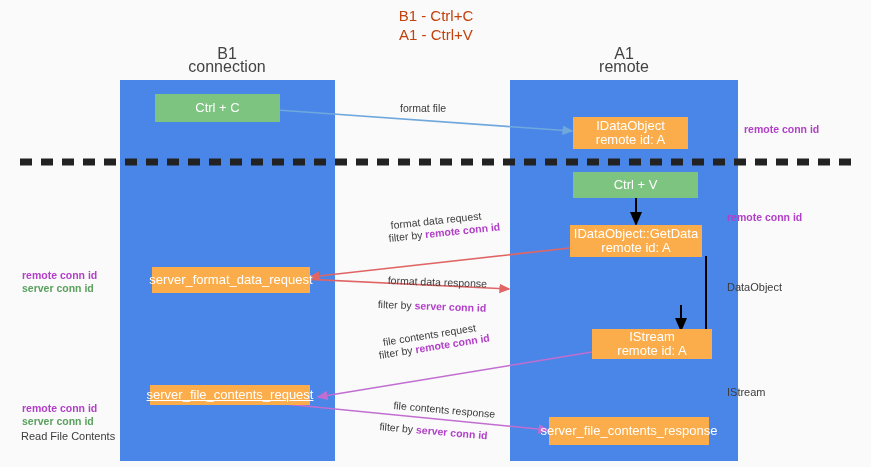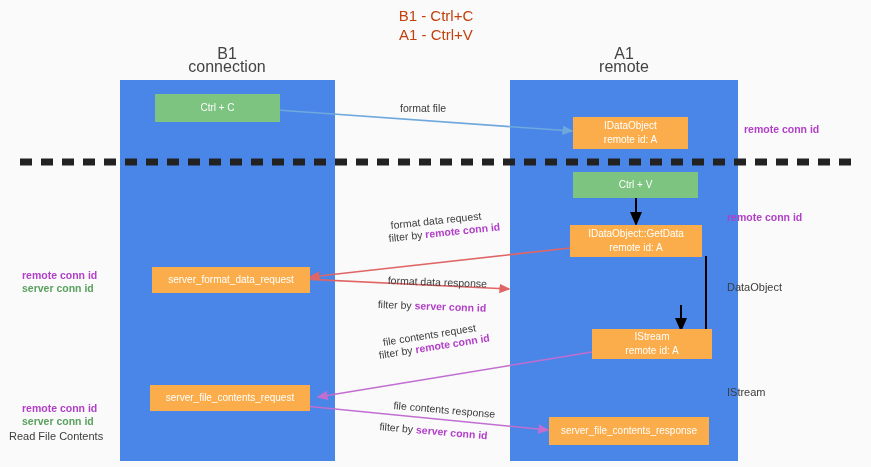--- a/index.html
+++ b/index.html
@@ -21,21 +21,21 @@
     font-size:15px;line-height:19px;white-space:pre-line;
   }
   .colhead{
     position:absolute;text-align:center;color:#434343;
     font-size:16px;line-height:13px;white-space:pre-line;
   }
 
   
   .node{
     position:absolute;display:flex;align-items:center;justify-content:center;
-    text-align:center;color:#ffffff;font-size:10px;line-height:14px;
+    text-align:center;color:#ffffff;font-size:13px;line-height:14px;
     white-space:pre-line;box-sizing:border-box;padding:2px 4px;
   }
   .node.green{background:#7cc47f;}
   .node.orange{background:#fbad4b;}
 
   
   .lbl{
     position:absolute;font-size:10.5px;line-height:13px;color:#3c3c3c;
     white-space:nowrap;
   }
@@ -113,21 +113,21 @@
 
   <div class="node orange" style="left:570px;top:225px;width:132px;height:32px;">IDataObject::GetData
 remote id: A</div>
 
   <div class="node orange" style="left:152px;top:267px;width:158px;height:26px;">server_format_data_request</div>
 
 
   <div class="node orange" style="left:592px;top:329px;width:120px;height:30px;">IStream
 remote id: A</div>
 
-  <div class="node orange" style="left:150px;top:385px;width:160px;height:26px;">server_file_contents_request</div>
+  <div class="node orange" style="left:150px;top:385px;width:160px;height:20px;text-decoration:underline;">server_file_contents_request</div>
 
   <div class="node orange" style="left:549px;top:417px;width:160px;height:28px;">server_file_contents_response</div>
 
   <div class="lbl" style="left:400px;top:102px;">format file</div>
 
   <div class="lbl rot" style="left:390px;top:219px;transform:rotate(-6deg);">format data request</div>
   <div class="lbl rot" style="left:388px;top:232px;transform:rotate(-6deg);">
     <span>filter by </span><span class="p">remote conn id</span>
   </div>
 
@@ -148,17 +148,17 @@
 
   <div class="sidelbl" style="left:744px;top:123px;color:#b23fc8;">remote conn id</div>
   <div class="sidelbl" style="left:727px;top:211px;color:#b23fc8;">remote conn id</div>
   <div class="plainlbl" style="left:727px;top:236px;">DataObject</div>
   <div class="plainlbl" style="left:727px;top:341px;">IStream</div>
   <div class="plainlbl" style="left:737px;top:424px;">Write File Contents</div>
 
   <div class="sidelbl" style="left:22px;top:269px;color:#b23fc8;">remote conn id</div>
   <div class="sidelbl" style="left:22px;top:282px;color:#5aa05e;">server conn id</div>
 
-  <div class="plainlbl" style="left:9px;top:385px;">Read File Contents</div>
+  <div class="plainlbl" style="left:21px;top:385px;">Read File Contents</div>
   <div class="sidelbl" style="left:22px;top:402px;color:#b23fc8;">remote conn id</div>
   <div class="sidelbl" style="left:22px;top:415px;color:#5aa05e;">server conn id</div>
 
 </div>
 
 </body></html>

